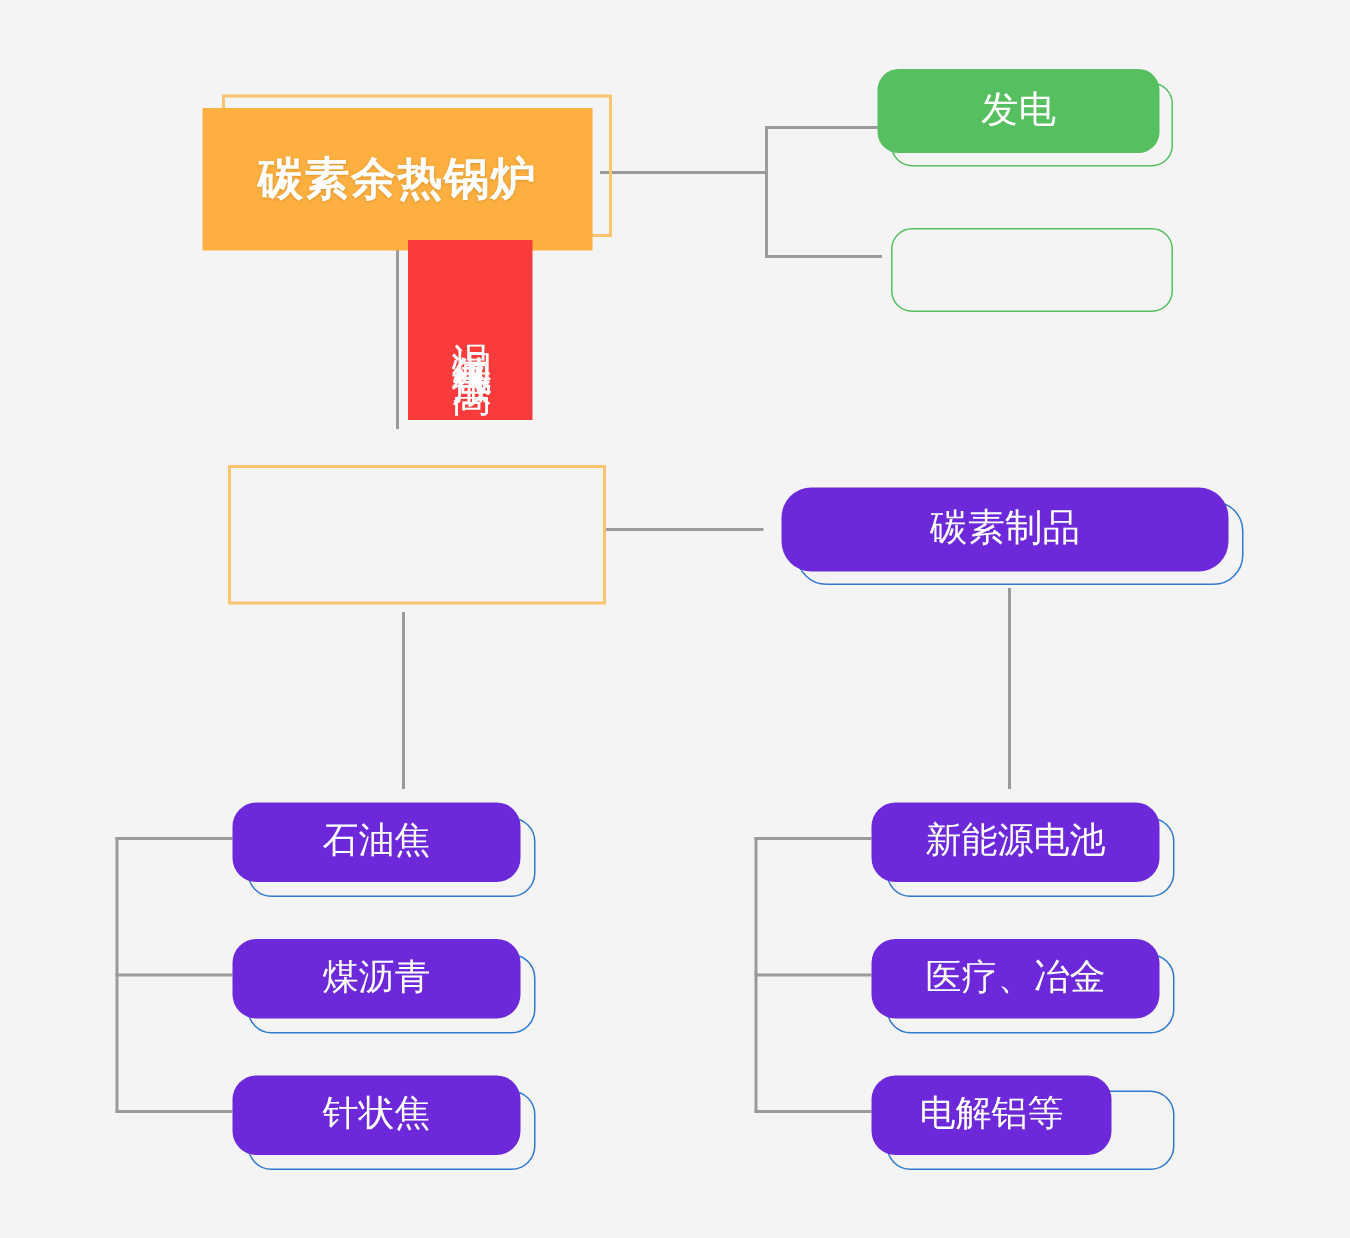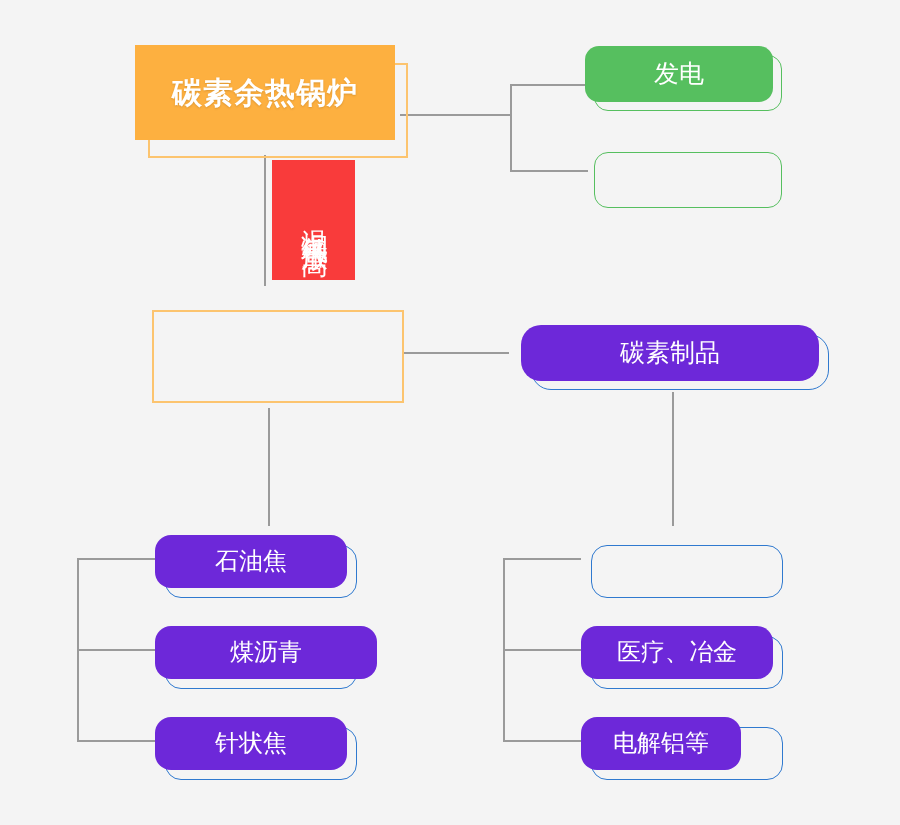--- a/index.html
+++ b/index.html
@@ -44,20 +44,21 @@
     background: transparent;
     z-index: 2;
   }
 
   
   .orange {
     background: #fdb040;
     font-weight: bold;
     letter-spacing: 1px;
     text-shadow: 0 1px 2px rgba(120,70,0,.25);
+    margin-top: 27px;
   }
   .orange-outline {
     border: 2px solid #fcc46f;
   }
 
   
   .red {
     background: #f93b3b;
     writing-mode: vertical-rl;
     text-orientation: upright;
@@ -133,26 +134,27 @@
 
   <div class="node-outline green-outline" style="left:594px; top:152px; width:188px; height:56px;"></div>
 
   <div class="node-outline blue-sq-outline" style="left:531px; top:334px; width:298px; height:56px;"></div>
   <div class="node blue" style="left:521px; top:325px; width:298px; height:56px; font-size:25px; border-radius:20px;">碳素制品</div>
 
   <div class="node-outline blue-outline" style="left:165px; top:545px; width:192px; height:53px;"></div>
   <div class="node blue" style="left:155px; top:535px; width:192px; height:53px; font-size:24px;">石油焦</div>
 
   <div class="node-outline blue-outline" style="left:165px; top:636px; width:192px; height:53px;"></div>
-  <div class="node blue" style="left:155px; top:626px; width:222px; height:53px; font-size:24px;font-family:Liberation Serif, serif;">煤沥青</div>
+  <div class="node blue" style="left:155px; top:626px; width:192px; height:53px; font-size:24px;font-family:Liberation Serif, serif;">煤沥青</div>
 
   <div class="node-outline blue-outline" style="left:165px; top:727px; width:192px; height:53px;"></div>
   <div class="node blue" style="left:155px; top:717px; width:192px; height:53px; font-size:24px;">针状焦</div>
 
   <div class="node-outline blue-outline" style="left:591px; top:545px; width:192px; height:53px;"></div>
+  <div class="node blue" style="left:581px; top:535px; width:192px; height:53px; font-size:24px;">新能源电池</div>
 
   <div class="node-outline blue-outline" style="left:591px; top:636px; width:192px; height:53px;"></div>
   <div class="node blue" style="left:581px; top:626px; width:192px; height:53px; font-size:24px;">医疗、冶金</div>
 
   <div class="node-outline blue-outline" style="left:591px; top:727px; width:192px; height:53px;"></div>
   <div class="node blue" style="left:581px; top:717px; width:160px; height:53px; font-size:24px;">电解铝等</div>
 
 </div>
 
 </body></html>

